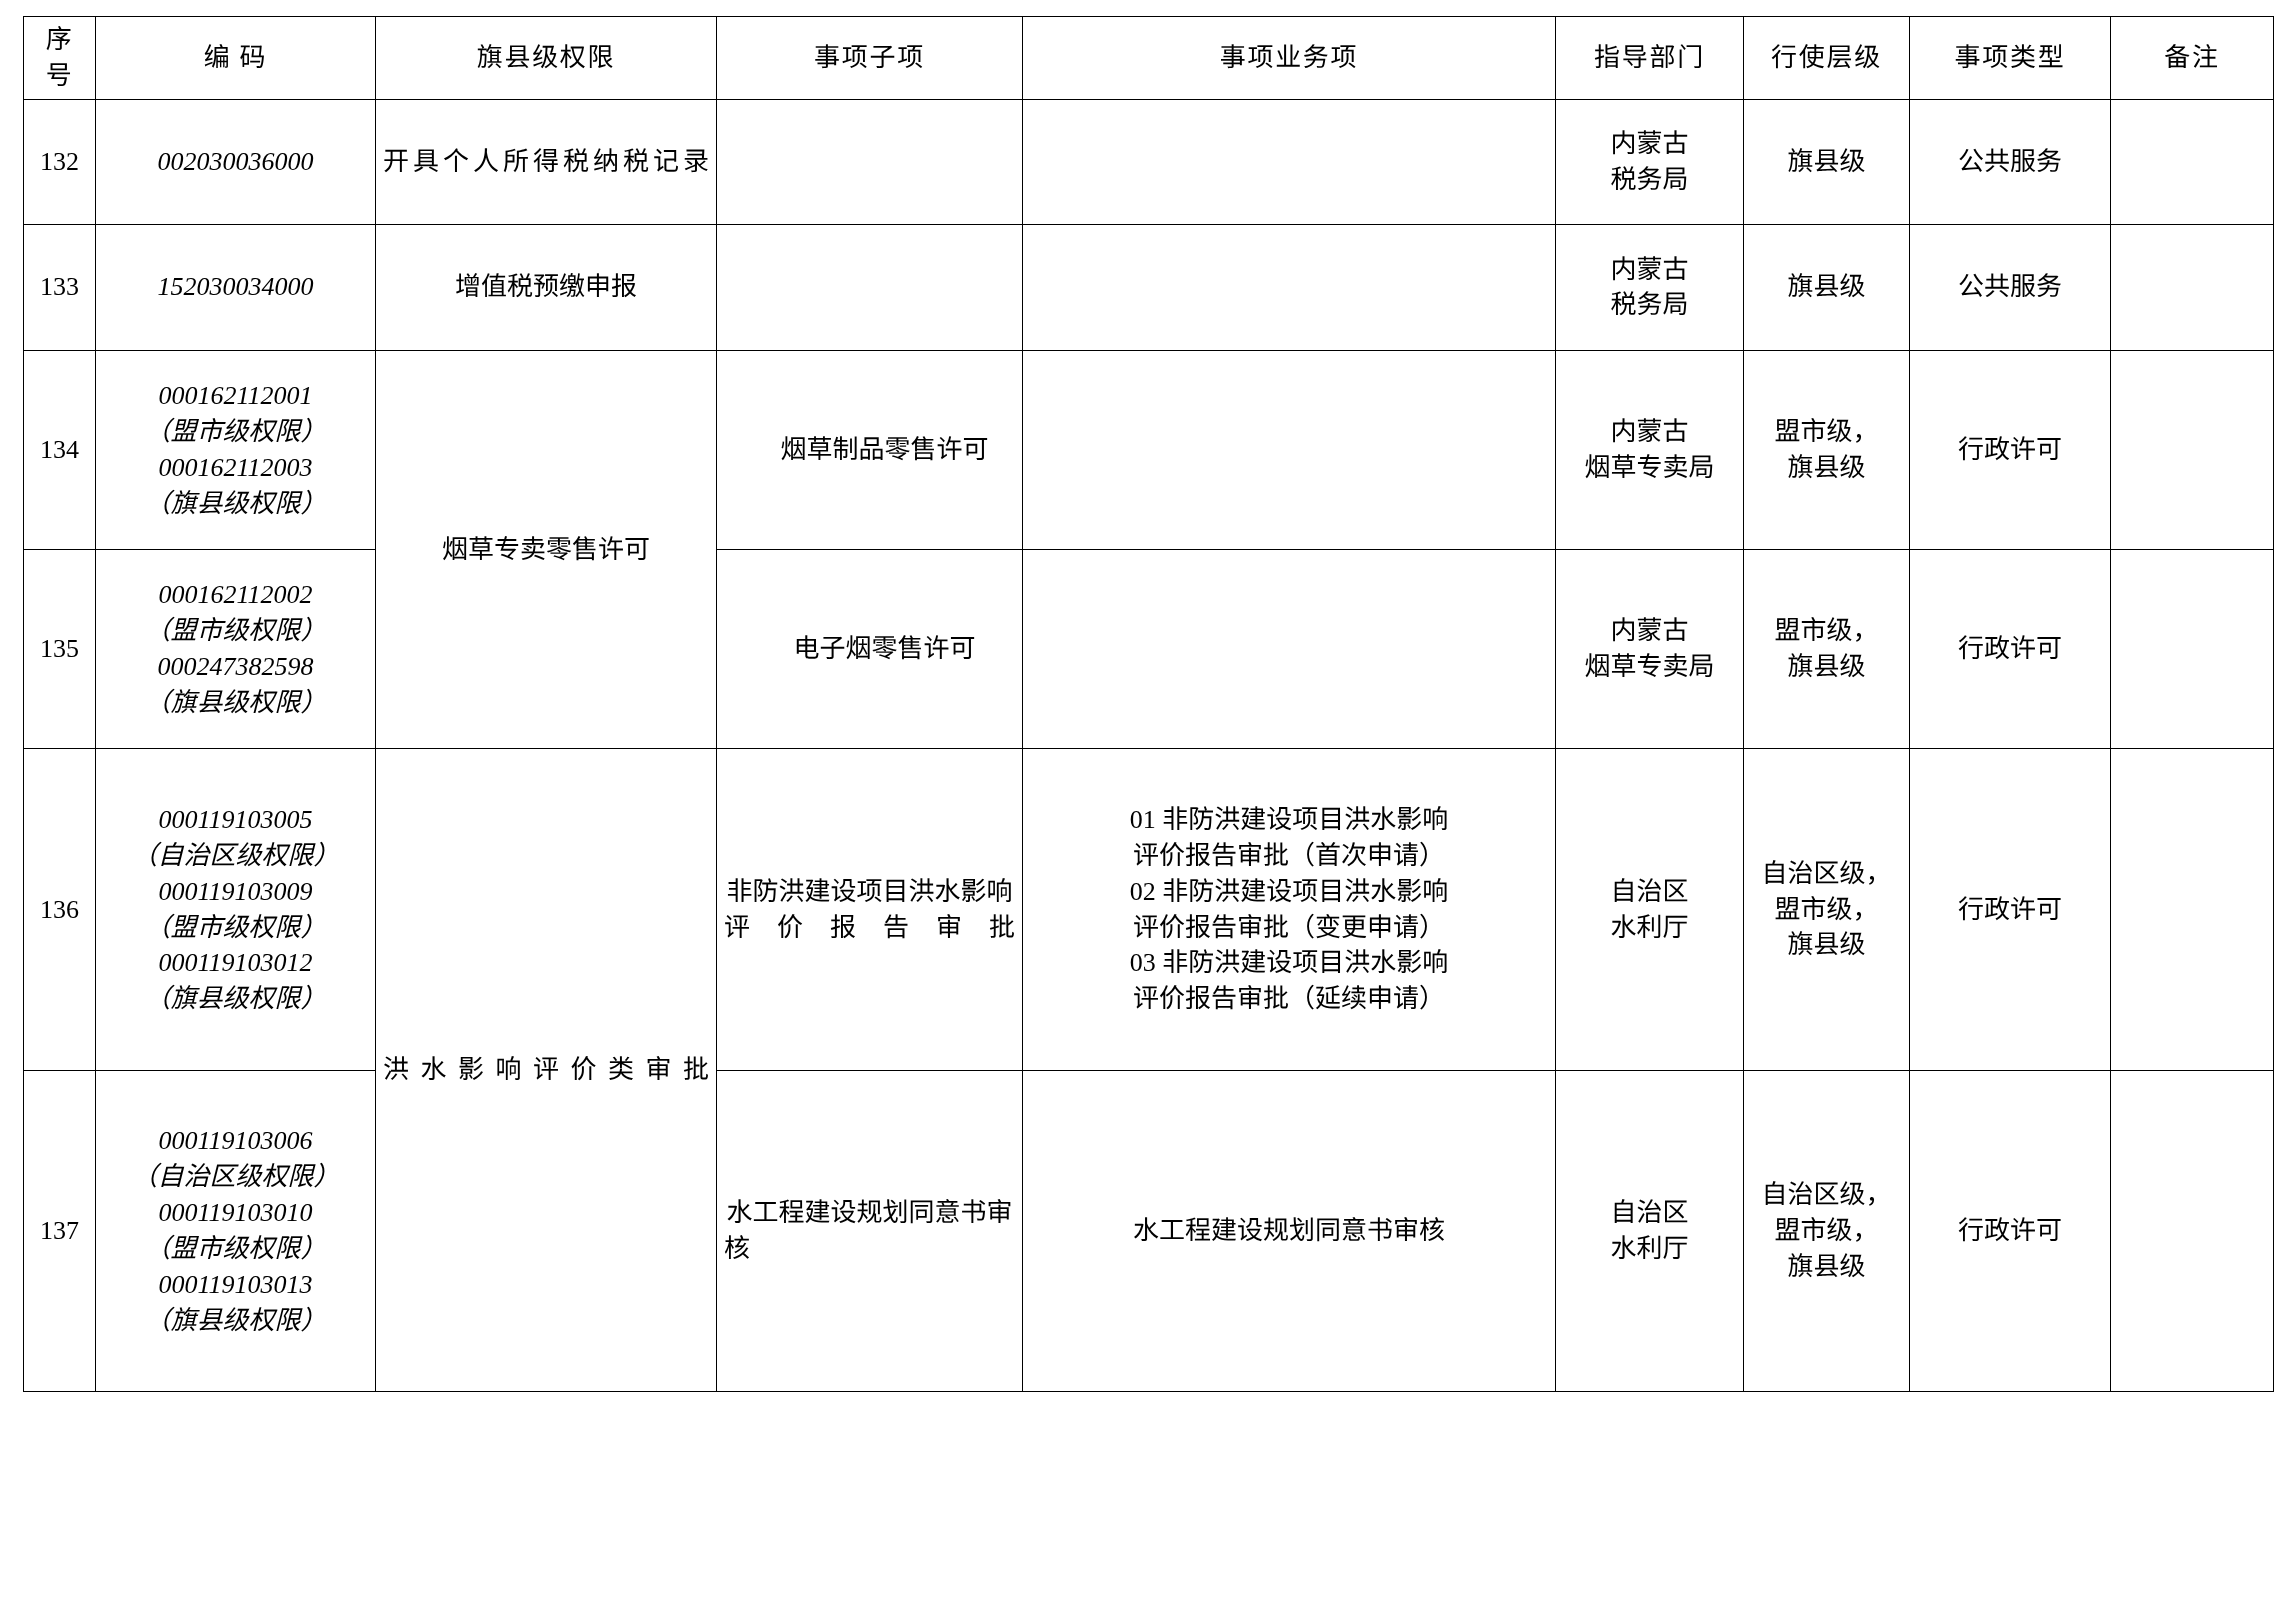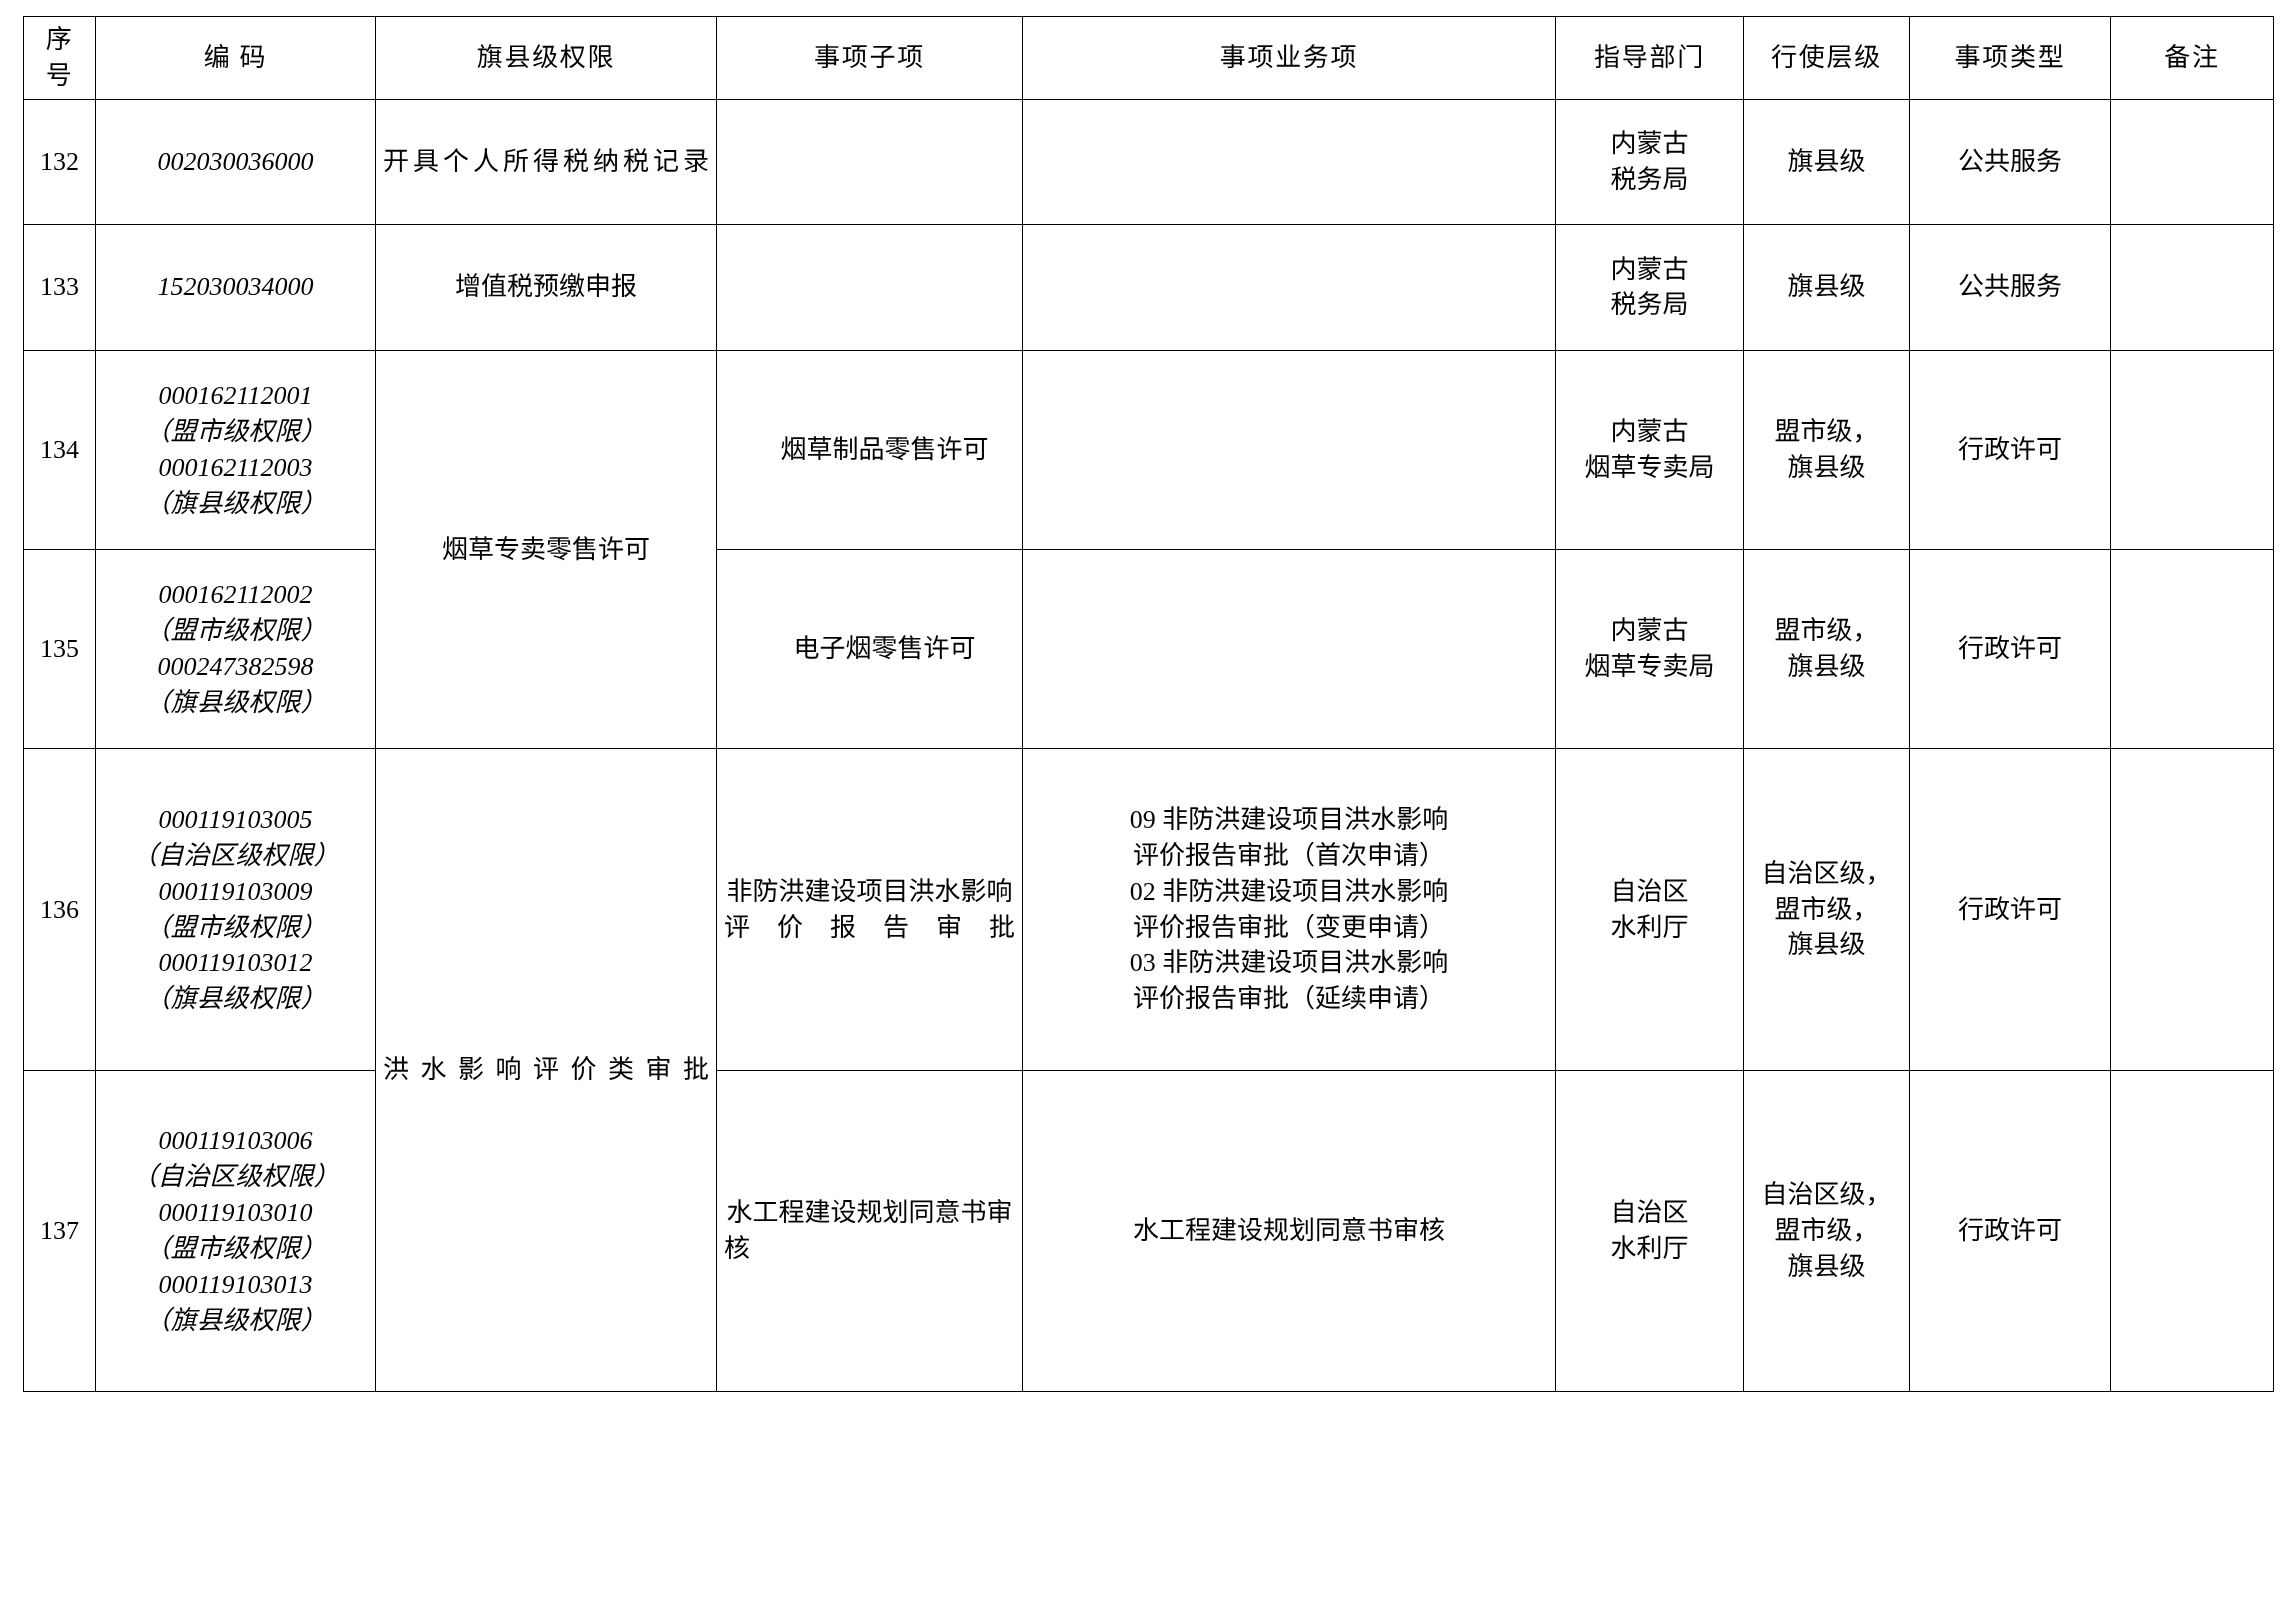--- a/index.html
+++ b/index.html
@@ -202,21 +202,21 @@
       <tr class="r136">
         <td class="seq">136</td>
         <td class="code">000119103005
 （自治区级权限）
 000119103009
 （盟市级权限）
 000119103012
 （旗县级权限）</td>
         <td class="main-item" rowspan="2">洪水影响评价类审批</td>
         <td class="sub-item">非防洪建设项目洪水影响评价报告审批</td>
-        <td class="biz-item">09 非防洪建设项目洪水影响
+        <td class="biz-item">01 非防洪建设项目洪水影响
 评价报告审批（首次申请）
 02 非防洪建设项目洪水影响
 评价报告审批（变更申请）
 03 非防洪建设项目洪水影响
 评价报告审批（延续申请）</td>
         <td class="dept">自治区
 水利厅</td>
         <td class="level">自治区级，
 盟市级，
 旗县级</td>

